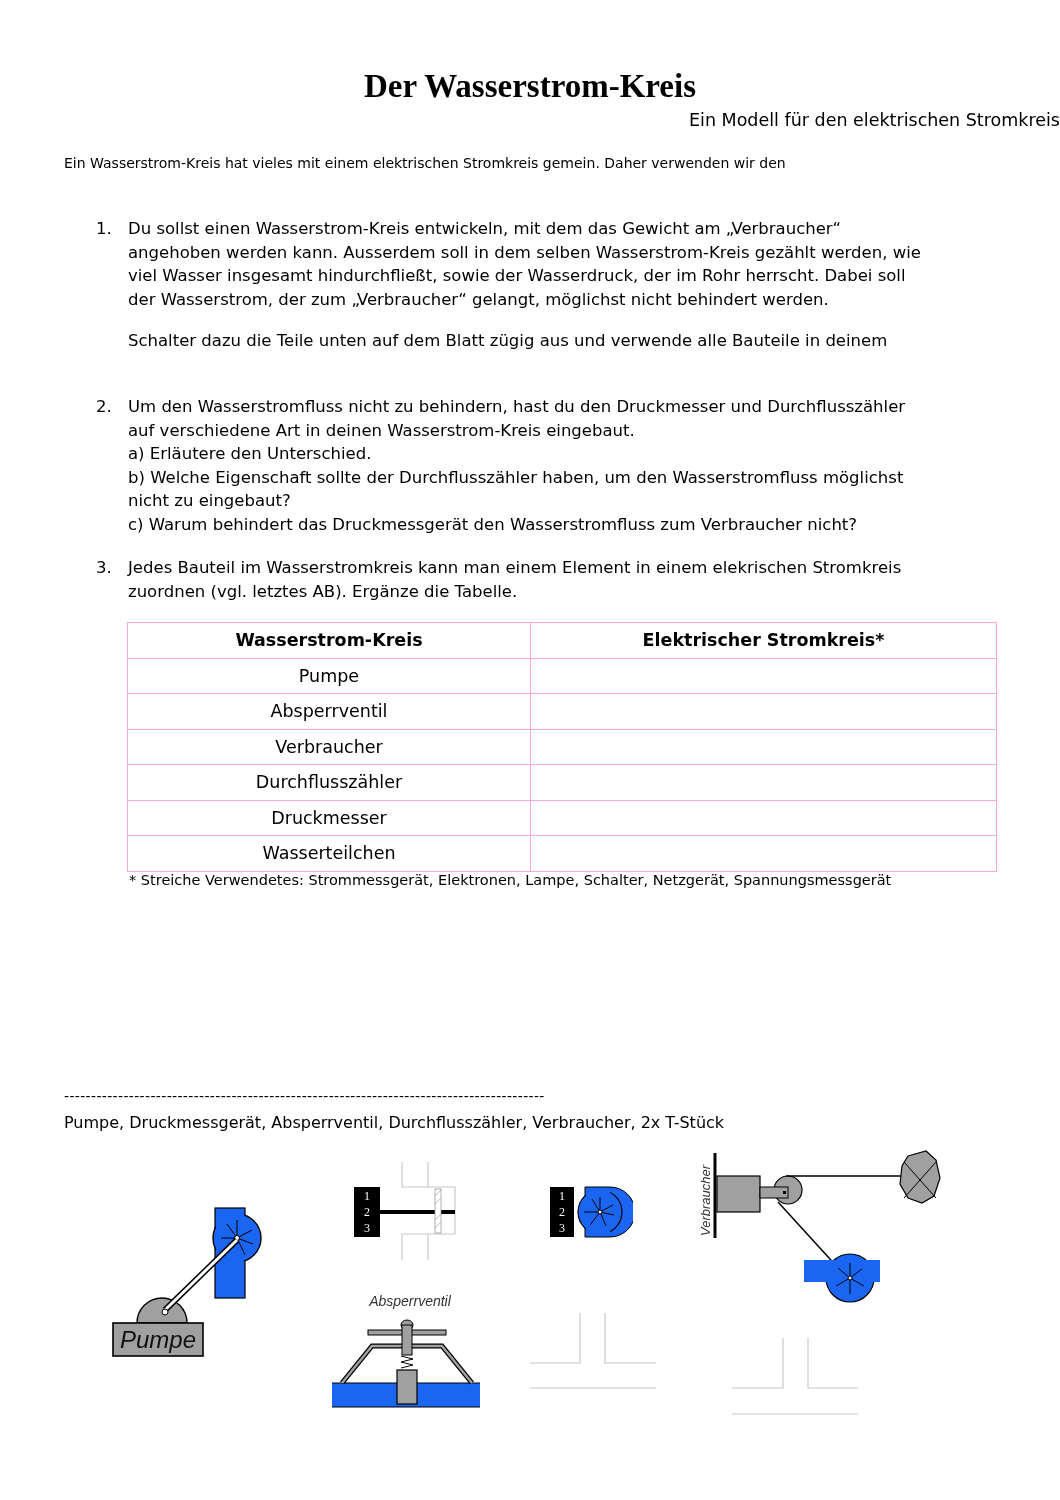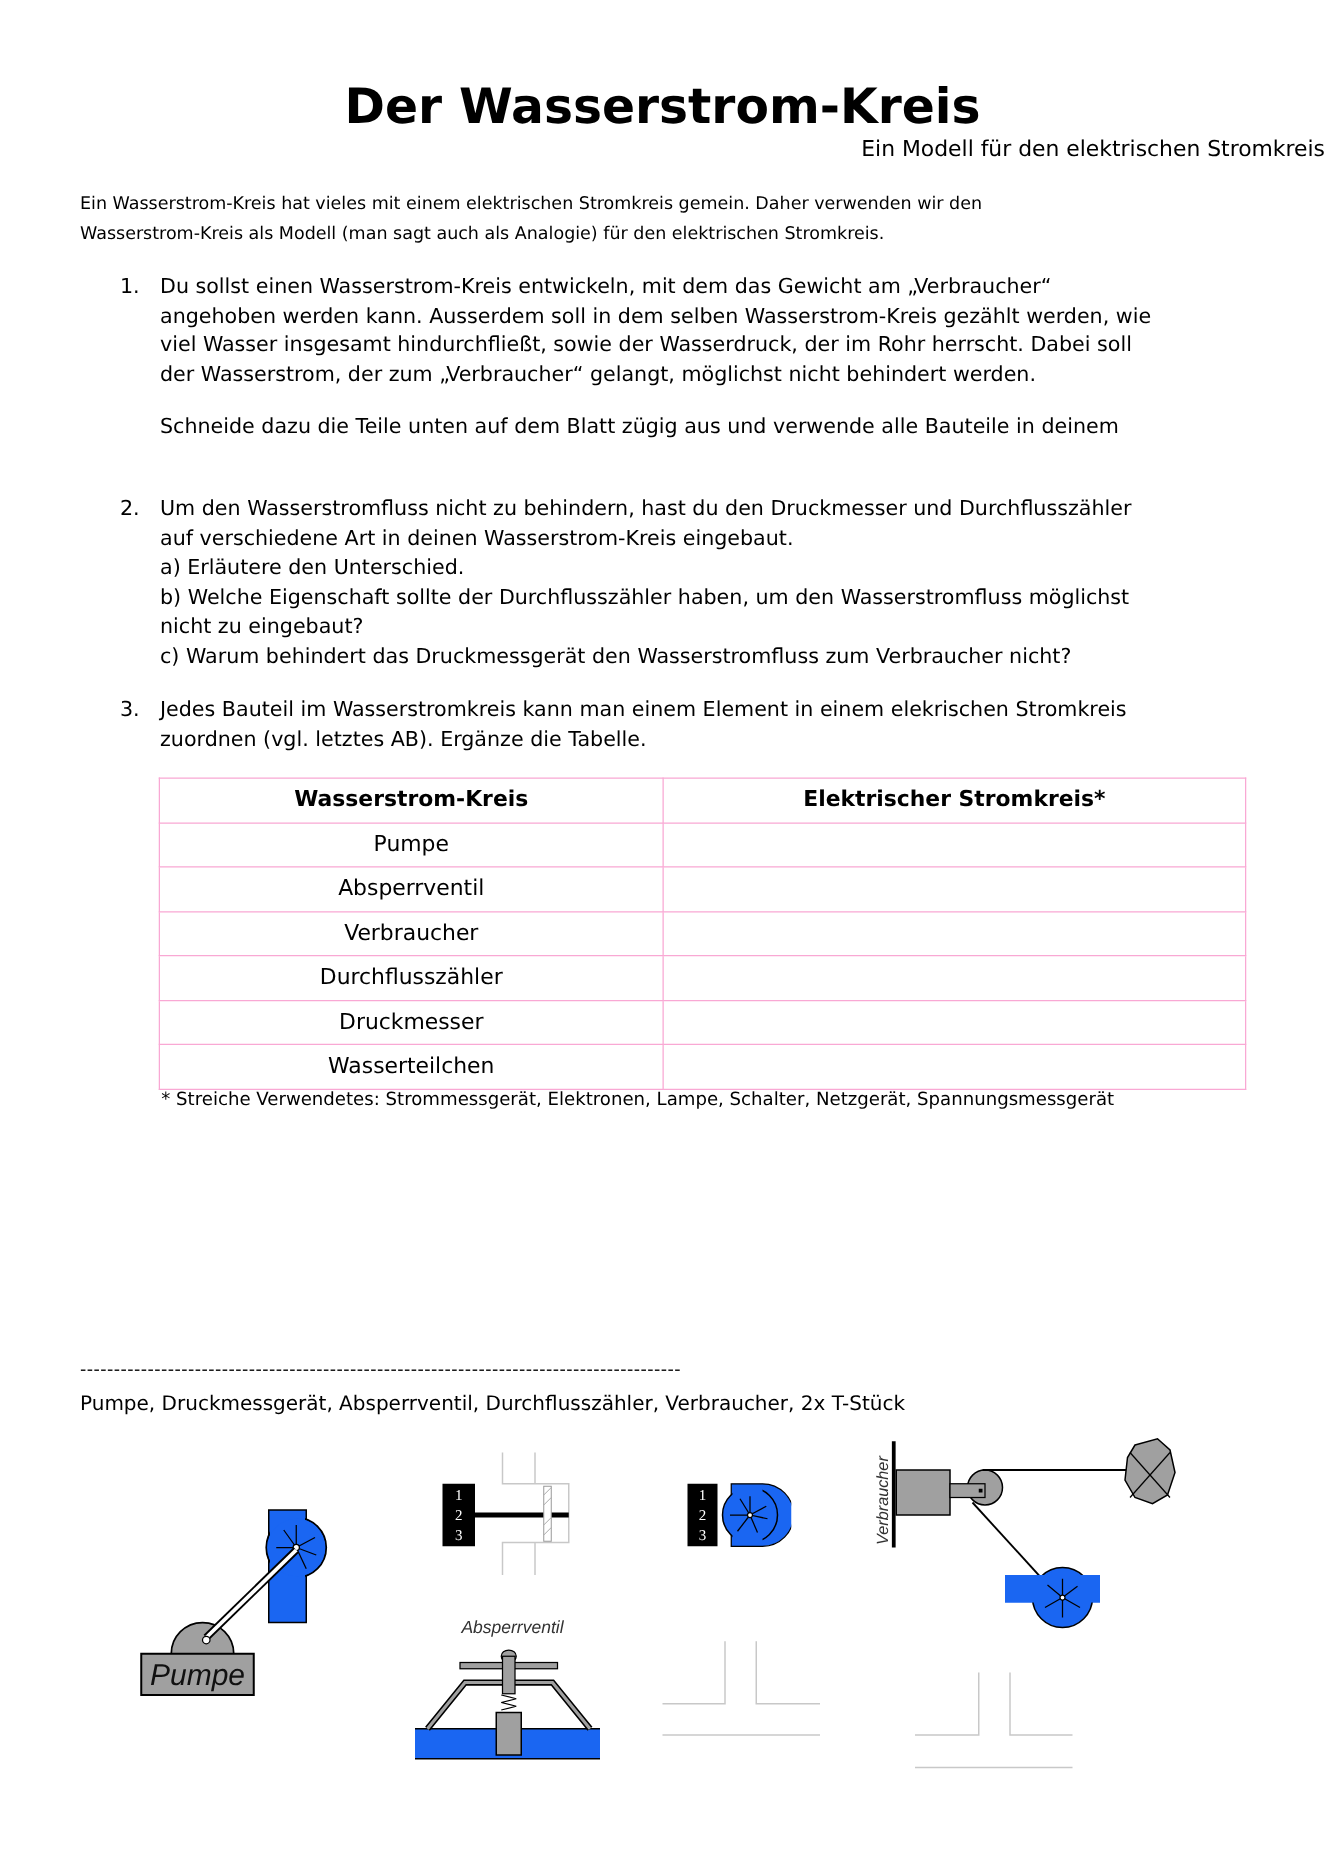--- a/index.html
+++ b/index.html
@@ -2,21 +2,21 @@
 <html><head>
 <meta charset="utf-8">
 <style>
   html, body { margin: 0; padding: 0; background: #ffffff; }
   body {
     width: 1060px; height: 1500px; position: relative; overflow: hidden;
     font-family: "DejaVu Sans", sans-serif; color: #000;
   }
   .title {
     position: absolute; top: 64px; left: 0; width: 1060px; text-align: center;
-    font-size: 39px; font-weight: bold; line-height: 44px; margin: 0;
+    font-size: 33px; font-weight: bold; line-height: 44px; margin: 0; font-family: Liberation Serif, serif;
   }
   .subtitle {
     position: absolute; top: 108px; left: 0; width: 1060px; text-align: right;
     font-size: 17.5px; line-height: 24px; margin: 0;
   }
   .intro {
     position: absolute; top: 151px; left: 64px; width: 940px;
     font-size: 14px; line-height: 24px; margin: 0;
   }
   .task { position: absolute; left: 64px; width: 940px; font-size: 16.5px; line-height: 23.5px; }
@@ -48,34 +48,33 @@
   .fig { position: absolute; }
 </style>
 </head>
 <body>
 
 <h1 class="title">Der Wasserstrom-Kreis</h1>
 <div class="subtitle">Ein Modell für den elektrischen Stromkreis</div>
 
 <p class="intro">
   <span class="line" style="display:block">Ein Wasserstrom-Kreis hat vieles mit einem elektrischen Stromkreis gemein. Daher verwenden wir den</span>
-  <span class="line" style="display:block">Wasserstrom-Kreis als Modell (man sagt auch als Analogie) für den elektrischen Stromkreis.</span>
 </p>
 
 <div class="task" style="top:217px;">
   <span class="num">1.</span>
   <div class="body">
     <p>
       <span class="line">Du sollst einen Wasserstrom-Kreis entwickeln, mit dem das Gewicht am „Verbraucher“</span>
       <span class="line">angehoben werden kann. Ausserdem soll in dem selben Wasserstrom-Kreis gezählt werden, wie</span>
       <span class="line">viel Wasser insgesamt hindurchfließt, sowie der Wasserdruck, der im Rohr herrscht. Dabei soll</span>
       <span class="line">der Wasserstrom, der zum „Verbraucher“ gelangt, möglichst nicht behindert werden.</span>
     </p>
     <p>
-      <span class="line">Schneide dazu die Teile unten auf dem Blatt zügig aus und verwende alle Bauteile in deinem</span>
+      <span class="line">Schalter dazu die Teile unten auf dem Blatt zügig aus und verwende alle Bauteile in deinem</span>
     </p>
   </div>
 </div>
 
 <div class="task" style="top:395px;">
   <span class="num">2.</span>
   <div class="body">
     <p>
       <span class="line">Um den Wasserstromfluss nicht zu behindern, hast du den Druckmesser und Durchflusszähler</span>
       <span class="line">auf verschiedene Art in deinen Wasserstrom-Kreis eingebaut.</span>

